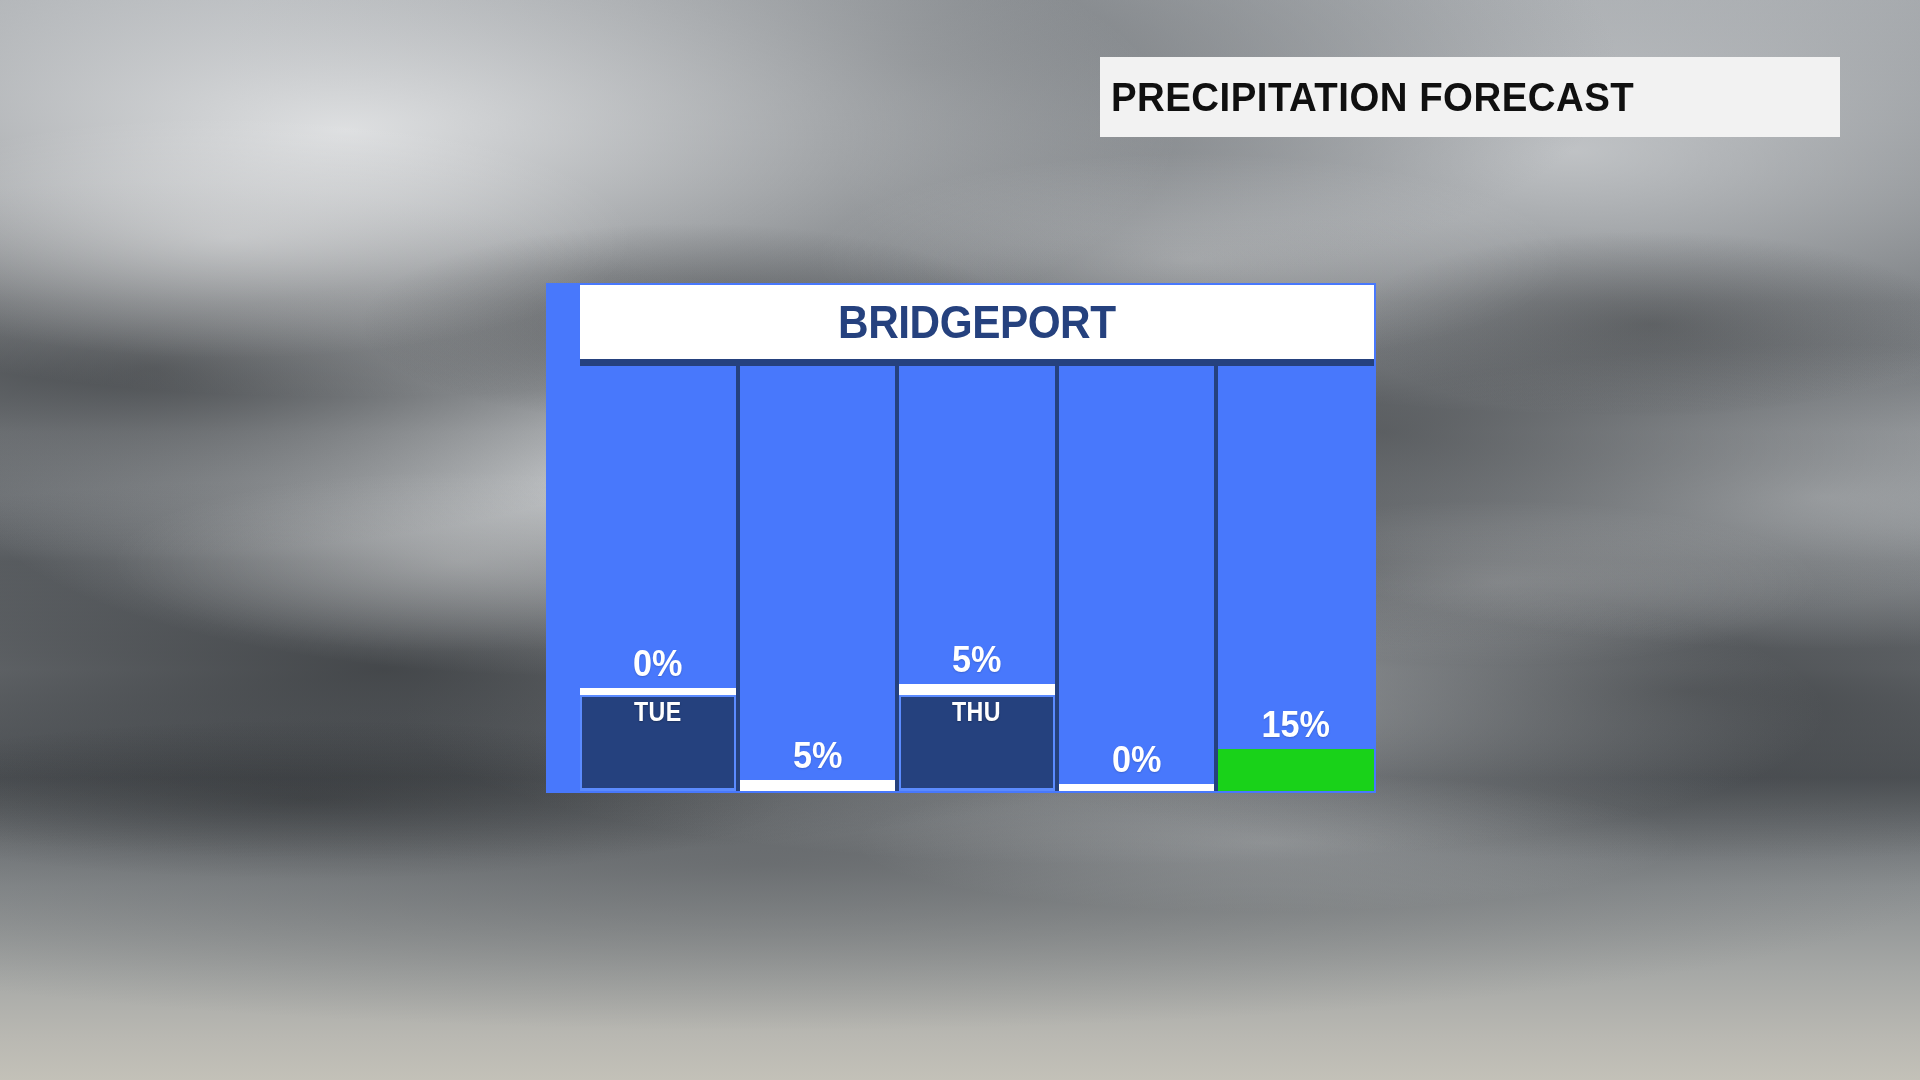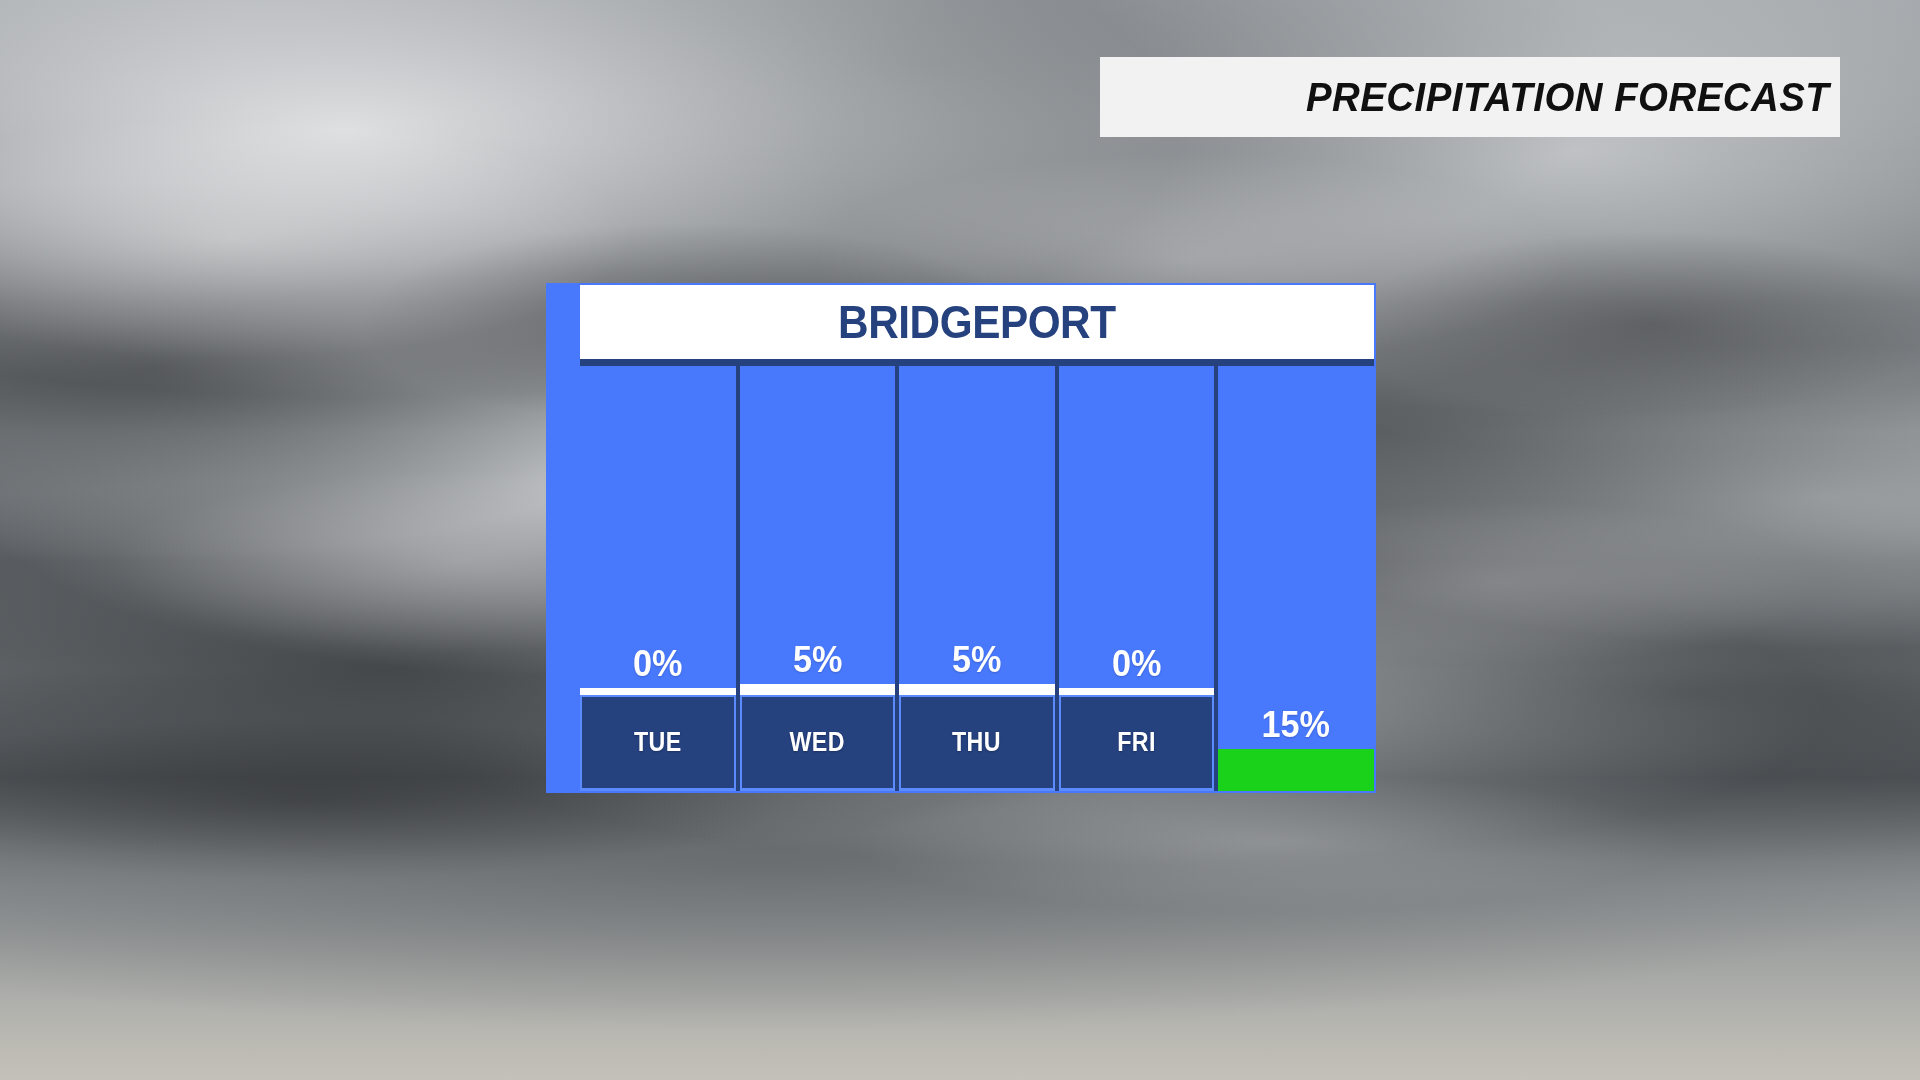--- a/index.html
+++ b/index.html
@@ -59,21 +59,21 @@
       radial-gradient(ellipse 34% 10% at 16% 74%, rgba(10,12,14,0.26) 0%, rgba(10,12,14,0) 74%),
       radial-gradient(ellipse 30% 9%  at 66% 78%, rgba(240,242,243,0.22) 0%, rgba(240,242,243,0) 72%);
   }
 
   
   .banner {
     position:absolute;
     left:1100px; top:57px;
     width:740px; height:80px;
     background:#f2f2f2;
-    display:flex; align-items:center; justify-content:flex-end;font-style:italic;
+    display:flex; align-items:center; justify-content:flex-start;
   }
   .banner-title {
     font-size:40px;
     font-weight:700;
     letter-spacing:0.5px;
     color:#101010;
     white-space:nowrap;
     transform:scaleX(0.96);
     font-family:"Liberation Sans", sans-serif;
   }
@@ -146,21 +146,21 @@
     width:100%;
   }
 
   .day {
     position:relative;
     z-index:2;
     height:96px;
     background:#25417e;
     border:2px solid #5b8bff;
     border-bottom-width:3px;
-    display:flex; align-items:center; justify-content:center;
+    display:flex; justify-content:center;
   }
   .day-label {
     color:#ffffff;
     font-weight:700;
     font-size:27px;
     letter-spacing:0.5px;
     transform:scaleX(0.86);
     text-shadow:0 1px 2px rgba(0,0,0,0.25);
   }
 </style>
@@ -188,37 +188,31 @@
         <div class="col">
           <div class="pct">0%</div>
           <div class="fill" style="height: 7px; background: rgb(255, 255, 255);"></div>
           <div class="day">
             <div class="day-label">TUE</div>
           </div>
         </div>
         <div class="col">
           <div class="pct">5%</div>
           <div class="fill" style="height: 11px; background: rgb(255, 255, 255);"></div>
-          <div class="day">
-            <div class="day-label">WED</div>
-          </div>
         </div>
         <div class="col">
           <div class="pct">5%</div>
           <div class="fill" style="height: 11px; background: rgb(255, 255, 255);"></div>
           <div class="day">
             <div class="day-label">THU</div>
           </div>
         </div>
         <div class="col">
           <div class="pct">0%</div>
           <div class="fill" style="height: 7px; background: rgb(255, 255, 255);"></div>
-          <div class="day">
-            <div class="day-label">FRI</div>
-          </div>
         </div>
         <div class="col">
           <div class="pct">15%</div>
           <div class="fill" style="height: 42px; background: rgb(25, 210, 25);"></div>
         </div>
       </div>
 
   </div>
 </div>
 

